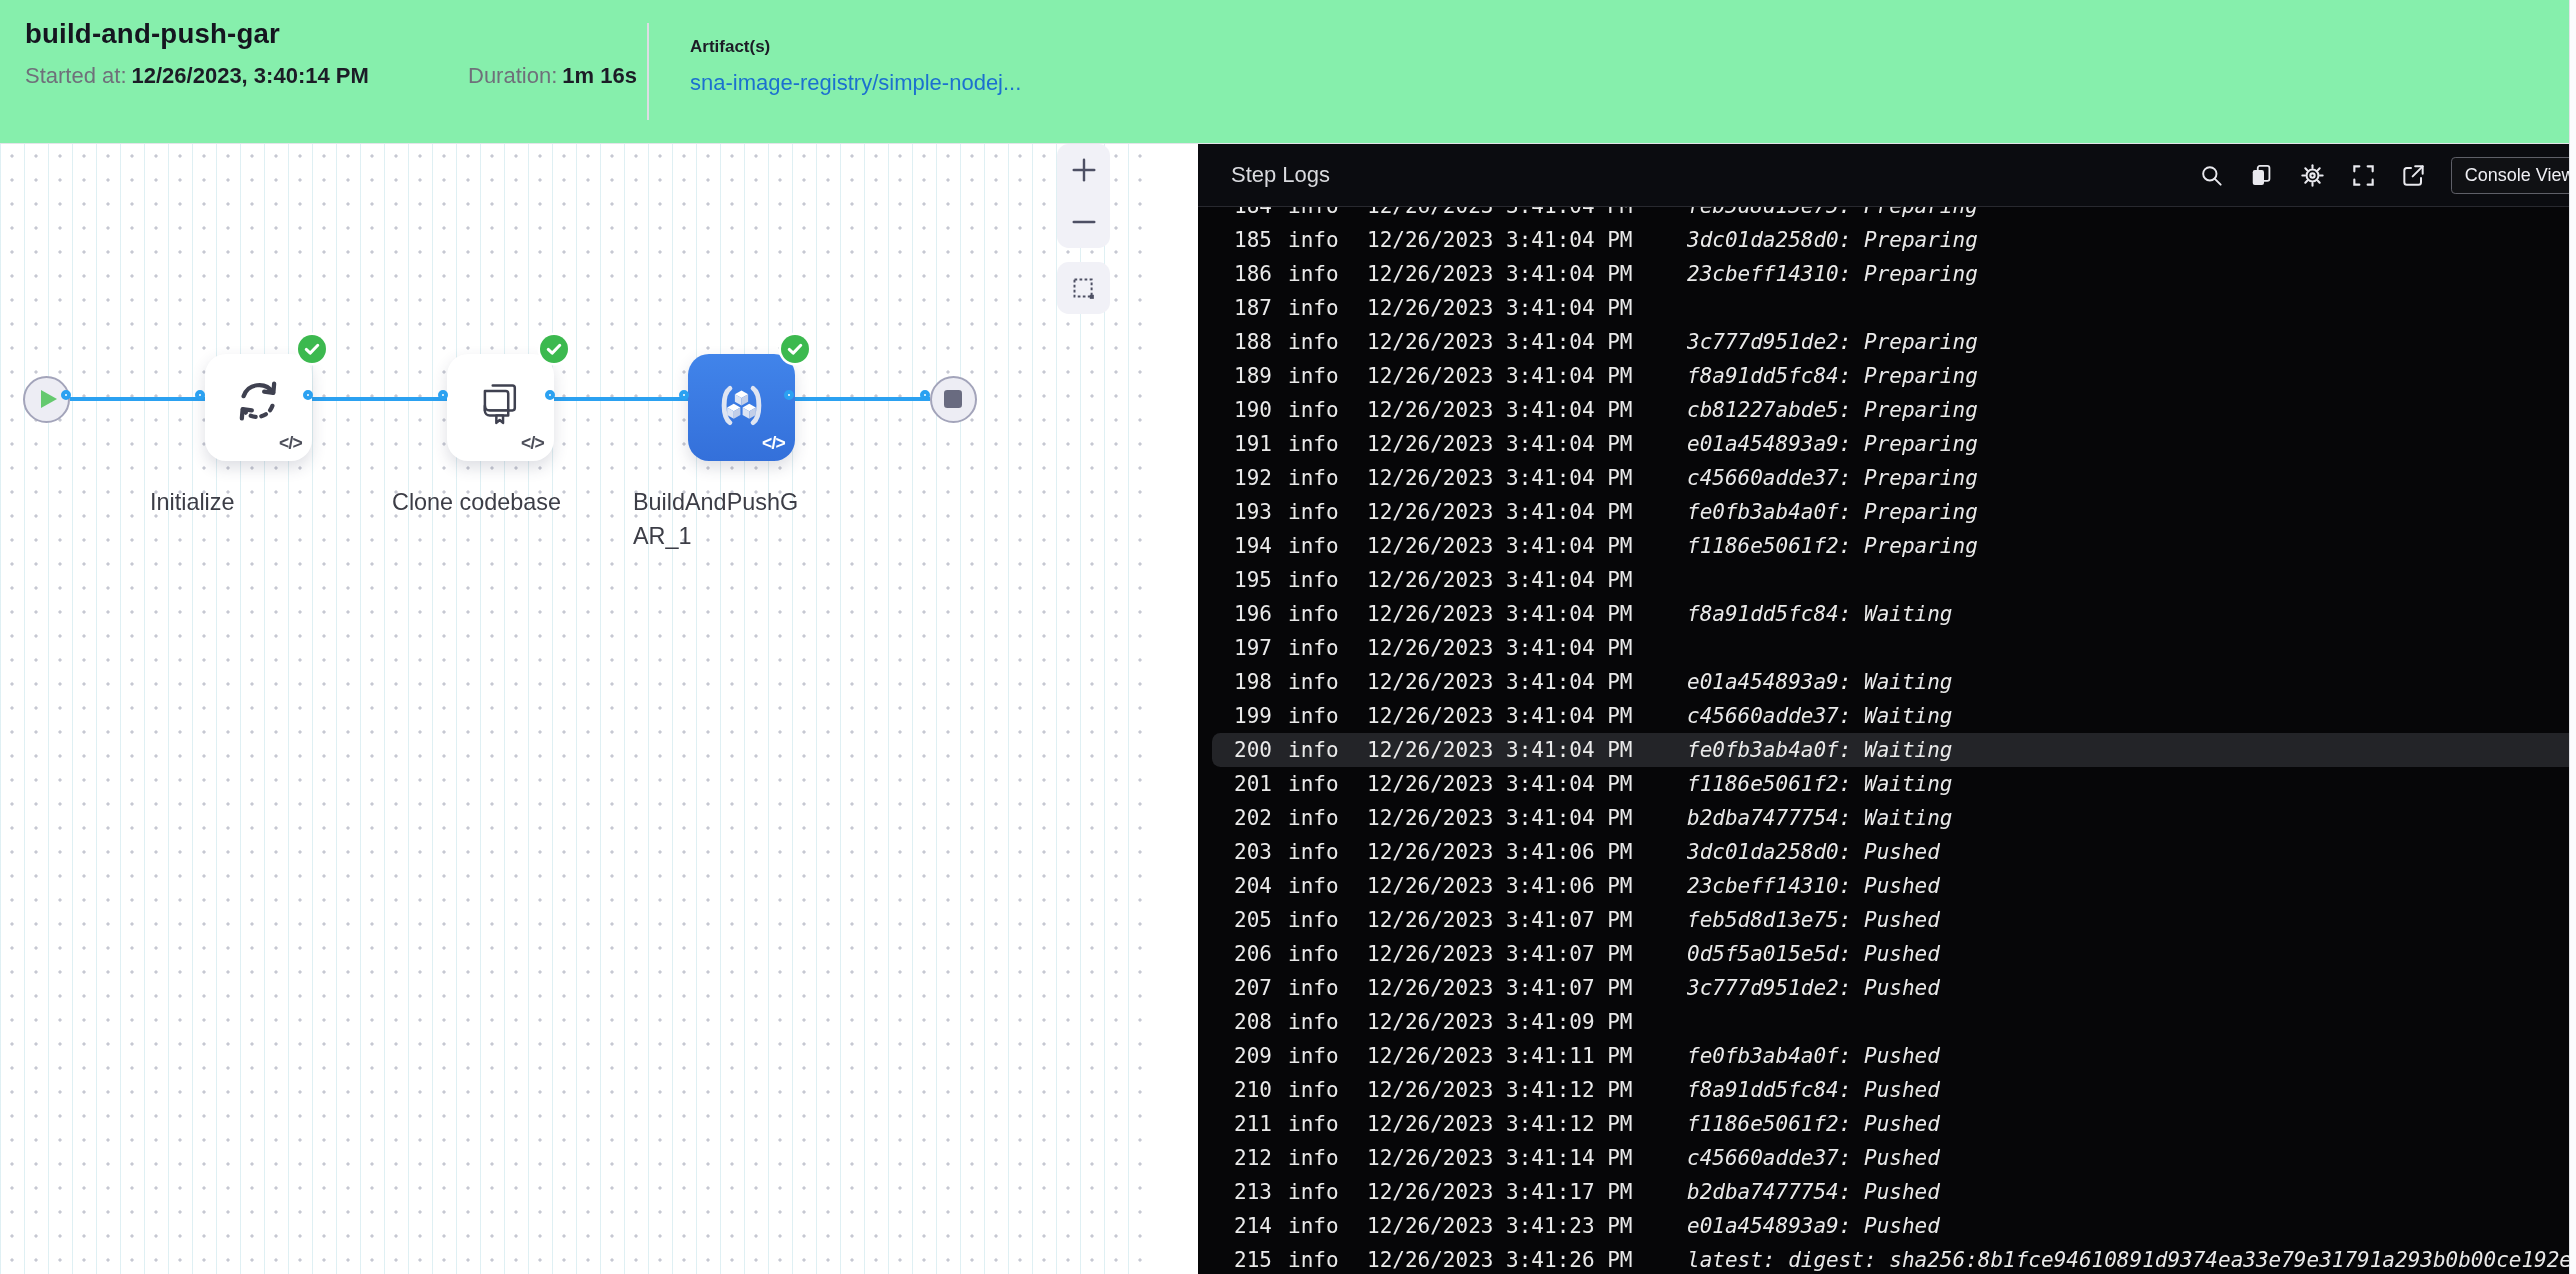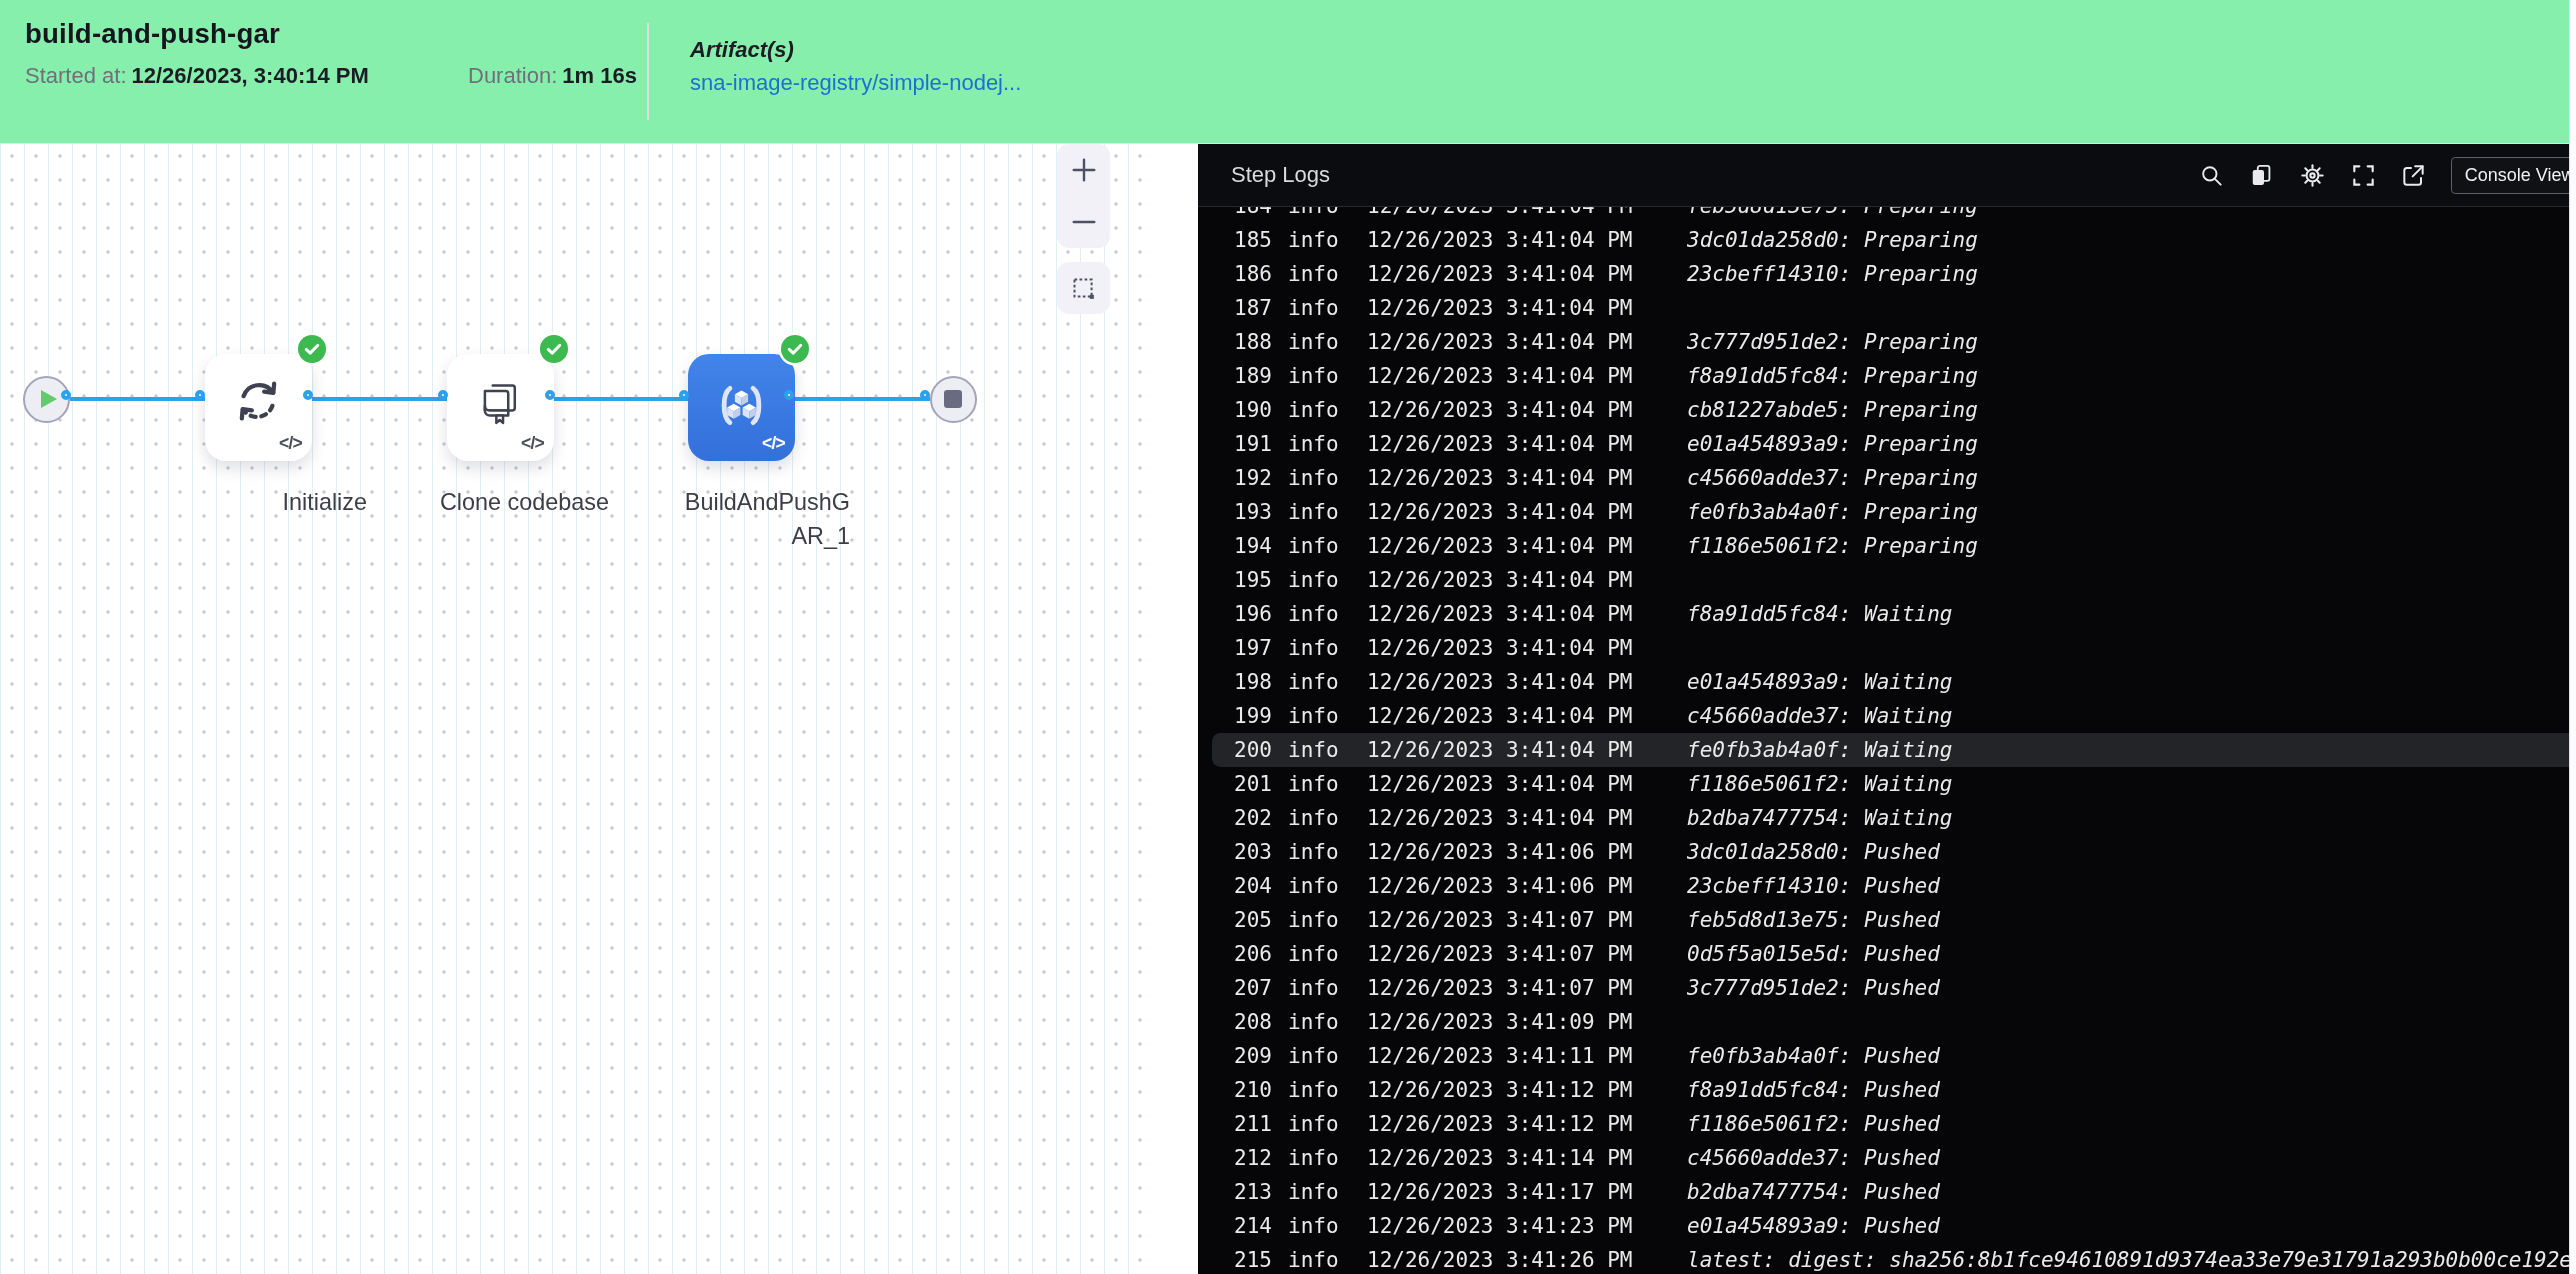--- a/index.html
+++ b/index.html
@@ -9,21 +9,21 @@
   
   #top-header { position:absolute; left:0; top:0; width:2576px; height:144px;
                 background:#86efac; border-bottom:1.7px solid #e4e5ea; z-index:5; }
   #run-title { position:absolute; left:25px; top:18.4px; font-size:27.6px; font-weight:bold;
                color:#15151f; letter-spacing:0.2px; }
   .meta-row { position:absolute; top:63px; font-size:22px; color:#6f707a; }
   .meta-row b { color:#1c1c26; font-weight:600; margin-left:5px; }
   #started-group { left:25px; }
   #duration-group { left:468px; }
   #header-divider { position:absolute; left:647px; top:23.4px; width:1.7px; height:97px; background:#dcdde3; }
-  #artifacts-label { position:absolute; left:690px; top:37px; font-size:22px; font-weight:bold; color:#1c1c26;font-style:italic; }
+  #artifacts-label { position:absolute; left:690px; top:37px; font-size:17px; font-weight:bold; color:#1c1c26; }
   #artifact-link { position:absolute; left:690px; top:70px; font-size:22px; color:#1c70cf; cursor:pointer; text-decoration:none; }
 
   
   #canvas { position:absolute; left:0; top:144px; width:1151px; height:1131px;
     background-color:#ffffff;
     background-image:
       radial-gradient(circle, #c6c8d2 1.4px, transparent 1.8px),
       linear-gradient(to right, rgba(150,205,218,0.30) 1.3px, transparent 1.3px);
     background-size:24px 24px, 24px 24px; }
 
@@ -38,21 +38,21 @@
 
   .step-node { position:absolute; top:210px; width:107px; height:107px; border-radius:21px;
                background:#fff; box-shadow:0 6.7px 15px rgba(50,55,90,.16); }
   .step-node.blue { background:linear-gradient(180deg,#4184ea,#3470da); }
   .check-badge { position:absolute; top:-19px; right:-14px; width:28px; height:28px; border-radius:50%;
                  background:#3cb94f; box-shadow:0 0 0 2.5px #fff; }
   .code-glyph { position:absolute; right:10px; bottom:6.7px; font-size:17.5px; font-weight:bold;
                 color:#4c4e59; letter-spacing:-0.8px; }
   .step-node.blue .code-glyph { color:#fff; }
   .node-icon { position:absolute; left:28px; top:22px; }
-  .node-label { position:absolute; top:341px; width:217px; text-align:right; font-size:23.4px;
+  .node-label { position:absolute; top:341px; width:217px; text-align:left; font-size:23.4px;
                 color:#3c3d46; line-height:34px; white-space:pre-line; }
 
   .canvas-btn { position:absolute; left:1057px; width:53px; height:52px; background:#f1f1f7;
                 border-radius:11.7px; border:none; display:flex; align-items:center; justify-content:center;
                 flex-direction:column; cursor:pointer; }
   #zoom-ctl { height:104px; justify-content:space-between; padding:11.7px 0; }
 
   
   #log-panel { position:absolute; left:1198px; top:144px; width:1418px; height:1131px; background:#060608; }
   #log-header { position:absolute; left:0; top:0; right:0; height:63px; background:#0b0c10;

